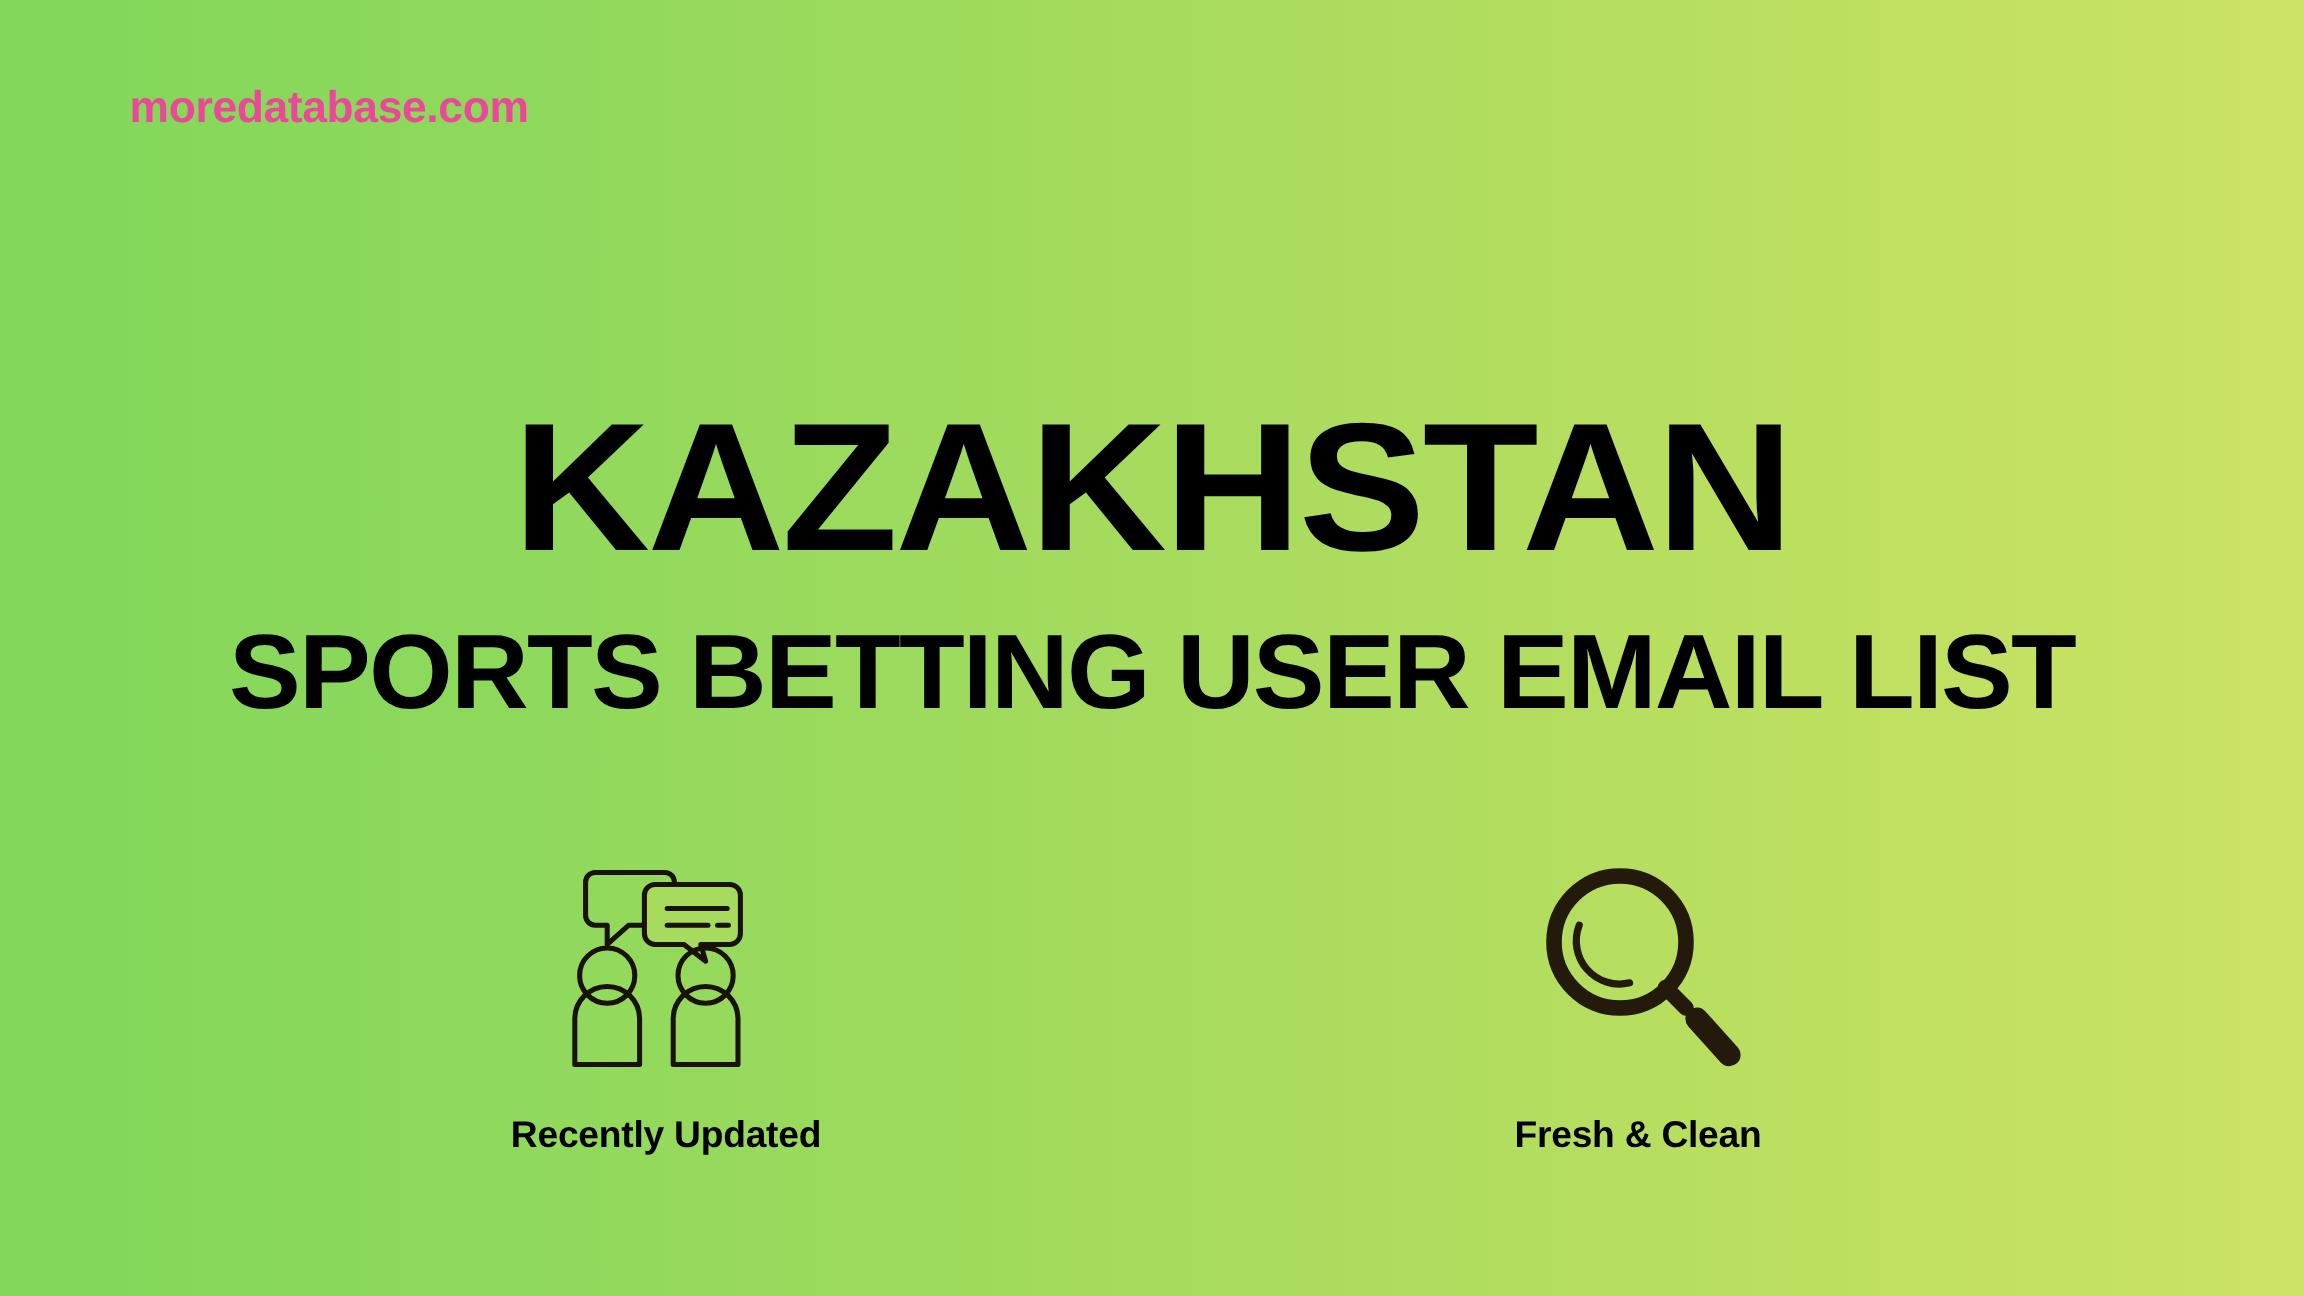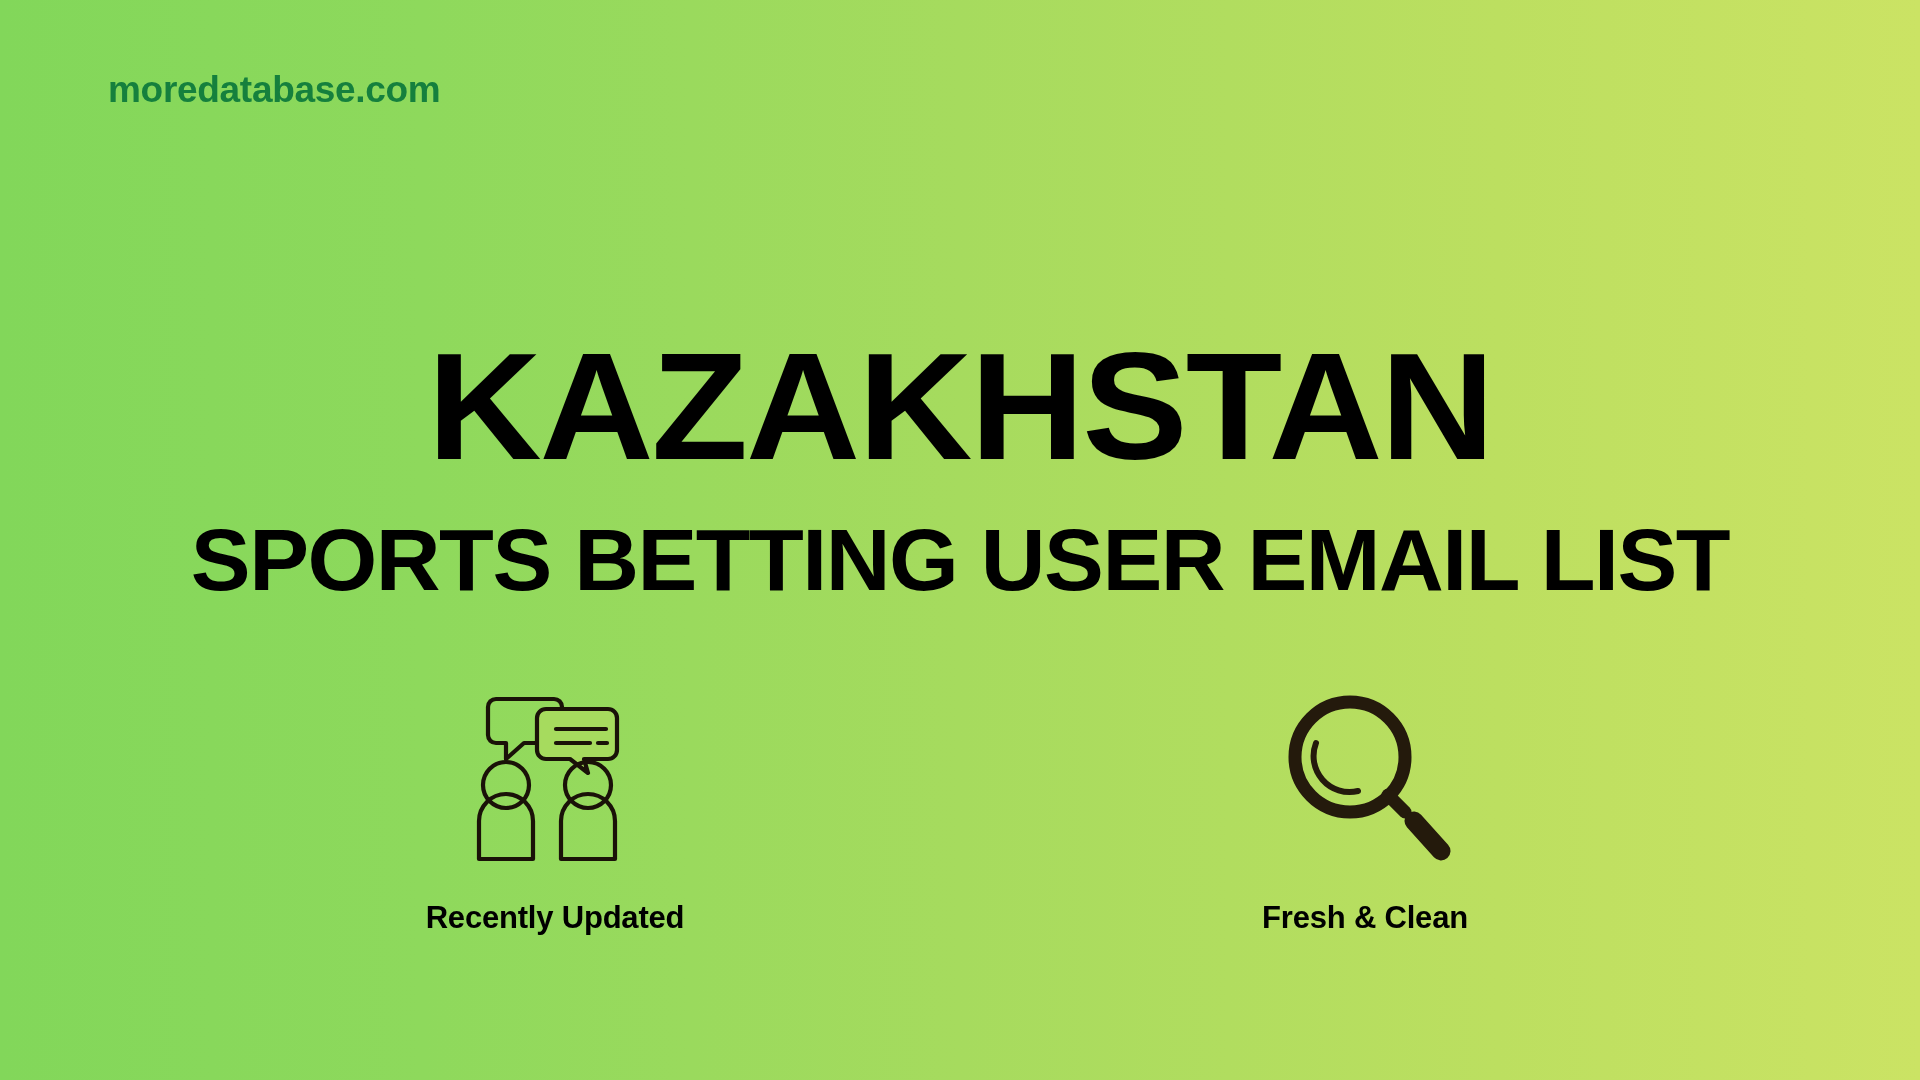--- a/index.html
+++ b/index.html
@@ -30,21 +30,21 @@
   .brand-name {
     font-size:37px;
     font-weight:bold;
     color:#000;
     letter-spacing:-0.3px;
     white-space:nowrap;
   }
   .brand-site {
     font-size:37px;
     font-weight:bold;
-    color:#15803d;
+    color:#ec4899;
     letter-spacing:-0.3px;
     white-space:nowrap;
   }
 
   
   .titles {
     position:absolute;
     top:330px;
     left:0;
     right:0;
@@ -66,21 +66,21 @@
     color:#000;
     line-height:1.0;
     letter-spacing:-1.5px;
     transform:scaleX(1.02);
     white-space:nowrap;
   }
 
   
   .features {
     position:absolute;
-    top:672px;
+    top:700px;
     left:0;
     right:0;
     display:flex;
     justify-content:space-around;
     align-items:center;
     padding:0 150px;
   }
   .feature {
     width:360px;
     display:flex;

